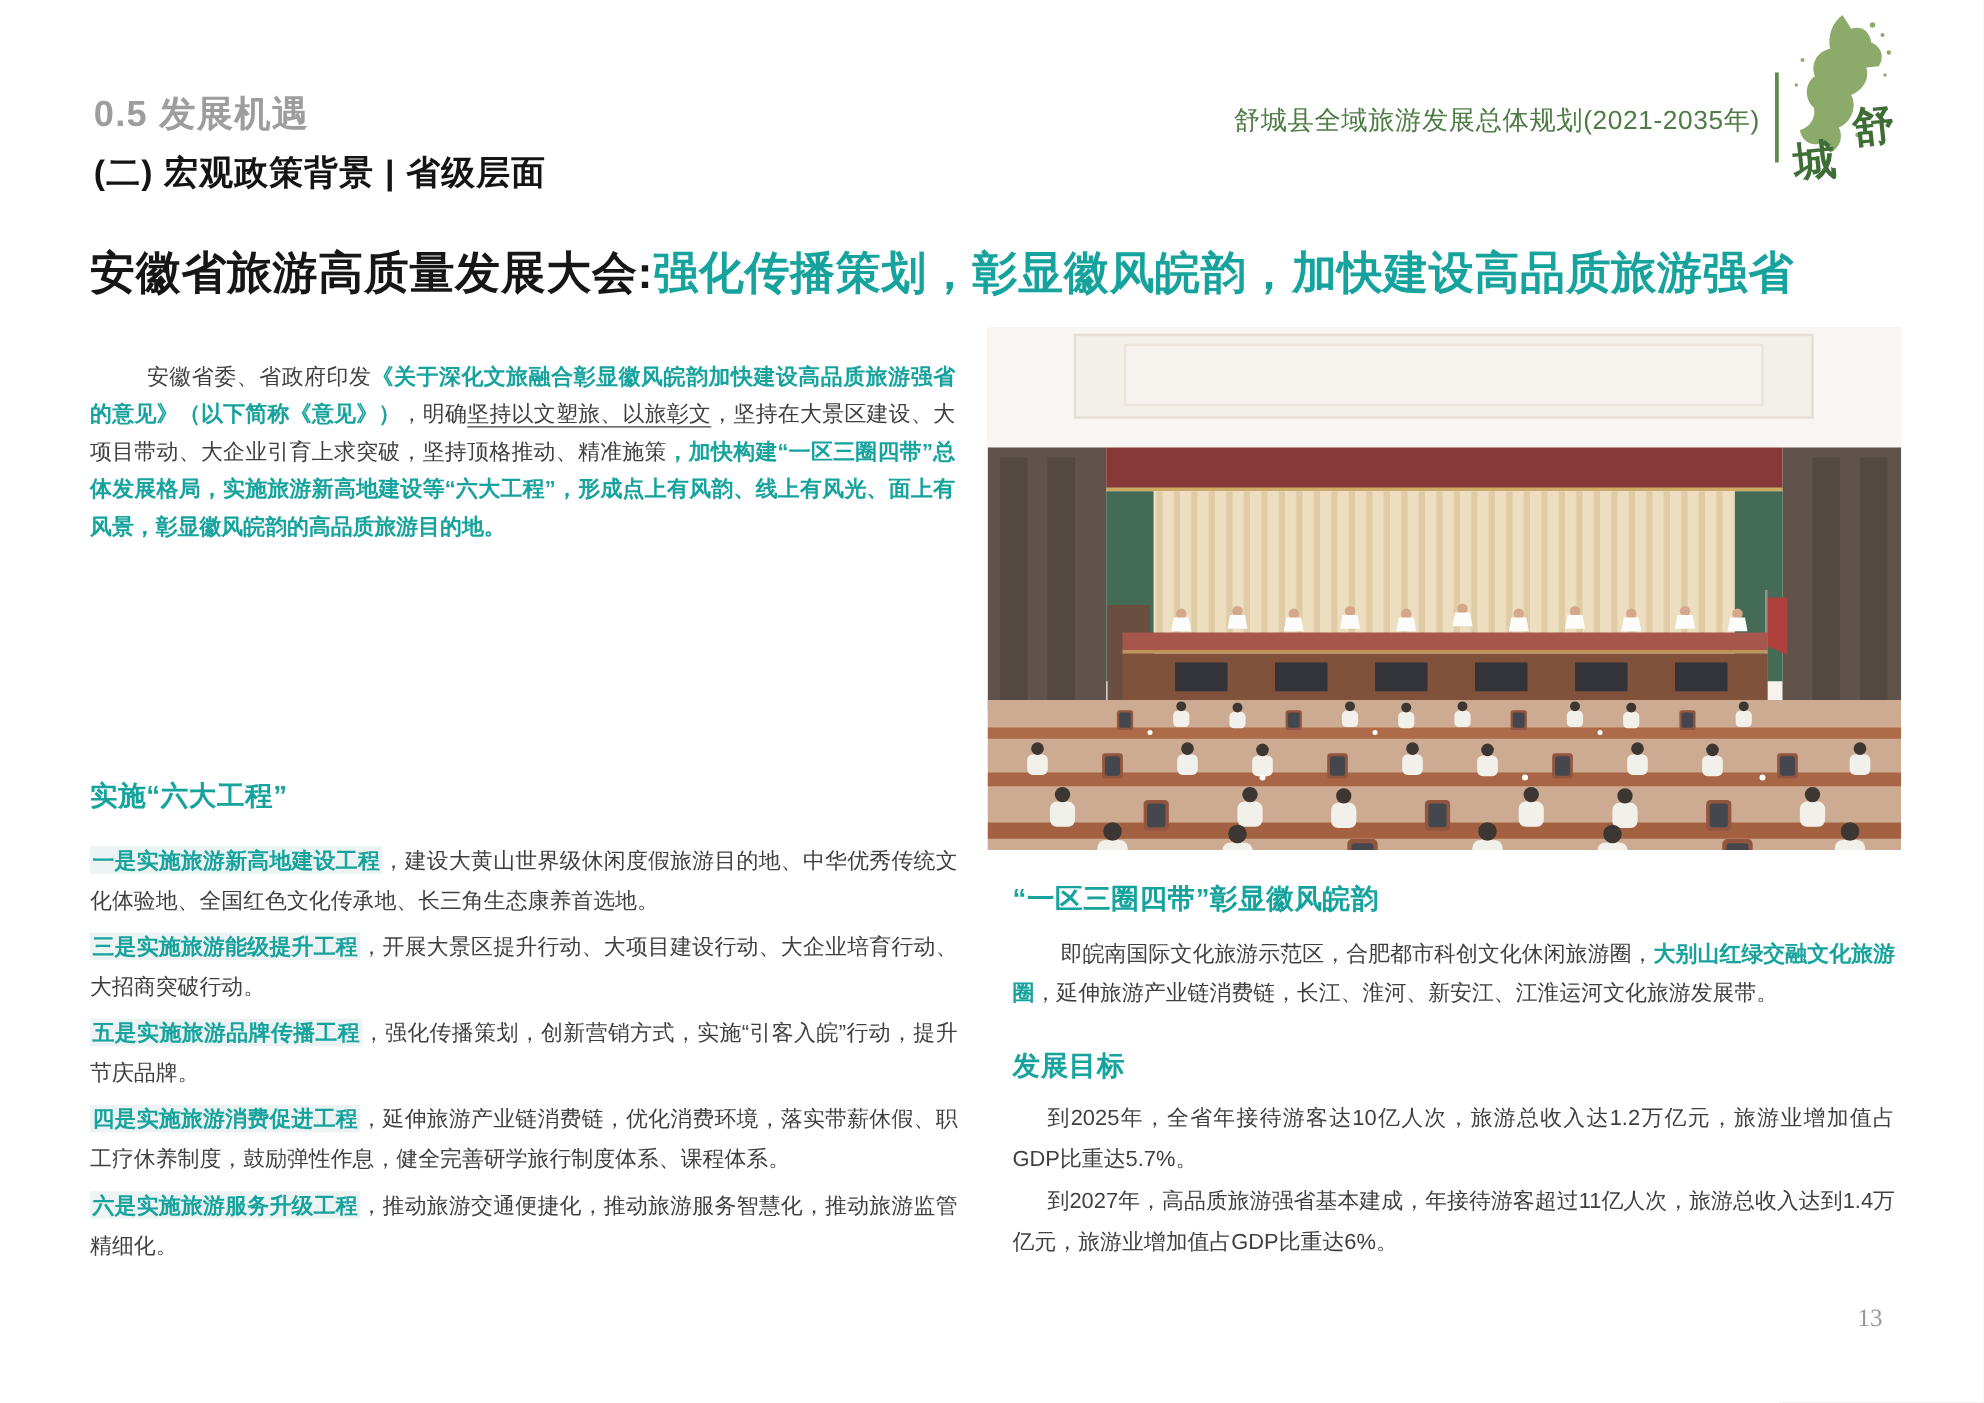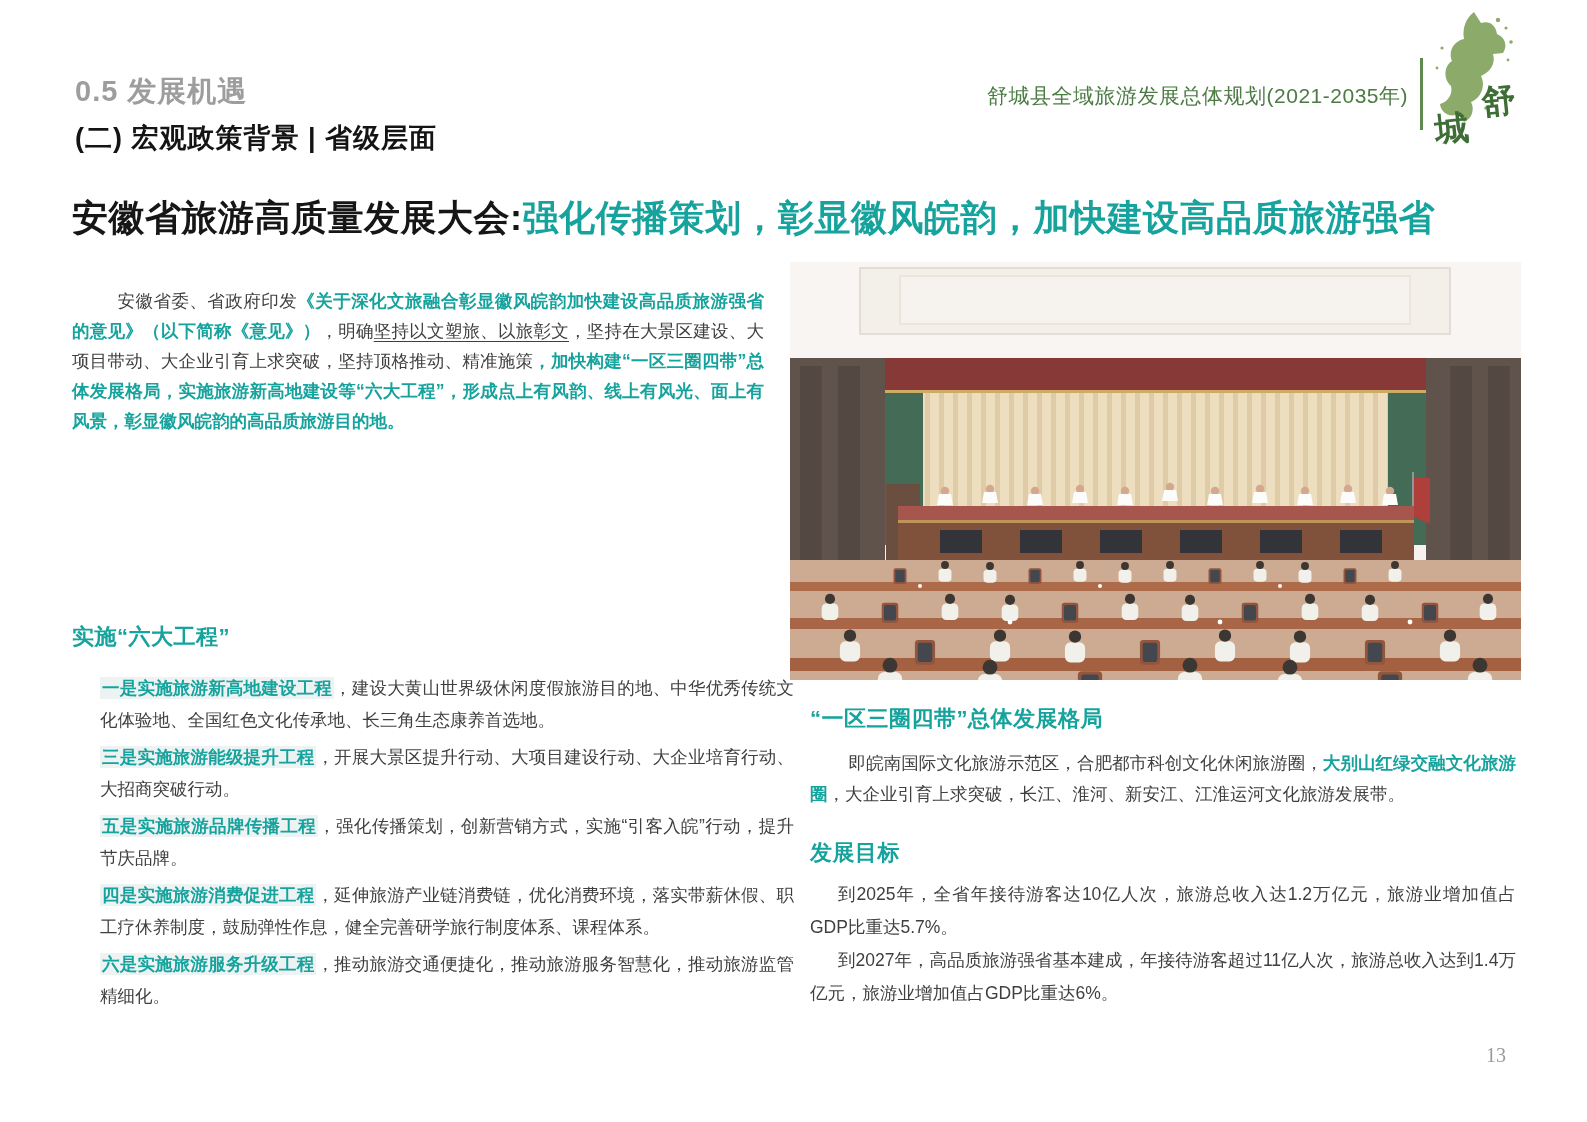--- a/index.html
+++ b/index.html
@@ -42,21 +42,21 @@
   .col-left .p2{margin-top:10px;}
   .indent{text-indent:2.6em;}
   .em{color:#17a39d;font-weight:bold;}
   .uline{text-decoration:underline;text-underline-offset:4px;}
   .projects-heading{
     position:absolute;top:622px;left:72px;margin:0;
     font-size:22px;font-weight:bold;color:#17a39d;letter-spacing:.5px;
   }
   .projects{
     position:absolute;top:672px;left:72px;width:694px;
-    font-size:17.5px;line-height:32px;text-align:justify;margin-left:28px;
+    font-size:17.5px;line-height:32px;text-align:justify;
   }
   .projects p{margin:0 0 5px 0;}
   .lead{
     color:#17a39d;font-weight:bold;
     background:rgba(188,212,209,0.28);
     padding:1px 2px;
   }
   
   .photo{
     position:absolute;top:262px;left:790px;width:731px;height:418px;
@@ -256,22 +256,22 @@
         <circle cx="310" cy="324" r="2" fill="#ffffff"></circle>
       <circle cx="490" cy="324" r="2" fill="#ffffff"></circle>
         <circle cx="220" cy="360" r="2.4" fill="#ffffff"></circle>
       <circle cx="430" cy="360" r="2.4" fill="#ffffff"></circle>
         <circle cx="620" cy="360" r="2.4" fill="#ffffff"></circle>
 
       <rect width="731" height="418" fill="#ffffff" opacity="0.07"></rect>
     </svg>
   </div>
 
-  <h2 class="pattern-heading">“一区三圈四带”总体发展格局</h2>
-  <p class="pattern-text"><span class="pt-ind"></span><span>即皖南国际文化旅游示范区，合肥都市科创文化休闲旅游圈，</span><span class="em">大别山红绿交融文化旅游圈</span><span>，大企业引育上求突破，长江、淮河、新安江、江淮运河文化旅游发展带。</span></p>
+  <h2 class="pattern-heading">“一区三圈四带”彰显徽风皖韵</h2>
+  <p class="pattern-text"><span class="pt-ind"></span><span>即皖南国际文化旅游示范区，合肥都市科创文化休闲旅游圈，</span><span class="em">大别山红绿交融文化旅游圈</span><span>，延伸旅游产业链消费链，长江、淮河、新安江、江淮运河文化旅游发展带。</span></p>
 
   <h2 class="goals-heading">发展目标</h2>
   <div class="goals-text">
     <p>到2025年，全省年接待游客达10亿人次，旅游总收入达1.2万亿元，旅游业增加值占GDP比重达5.7%。</p>
     <p>到2027年，高品质旅游强省基本建成，年接待游客超过11亿人次，旅游总收入达到1.4万亿元，旅游业增加值占GDP比重达6%。</p>
   </div>
 
   <div class="page-number">13</div>
 </div>
 

